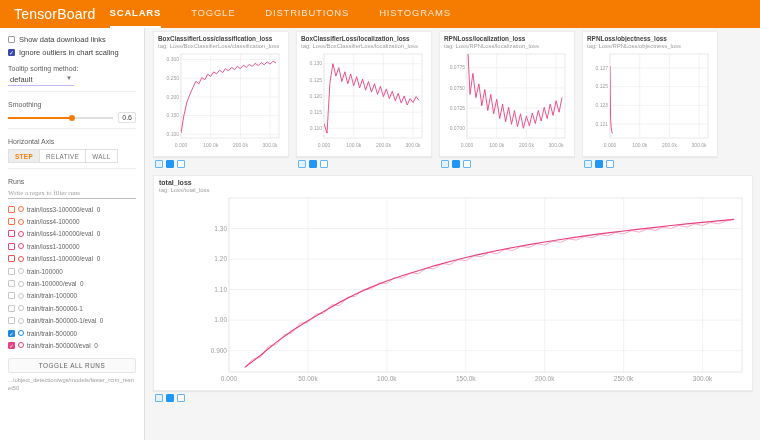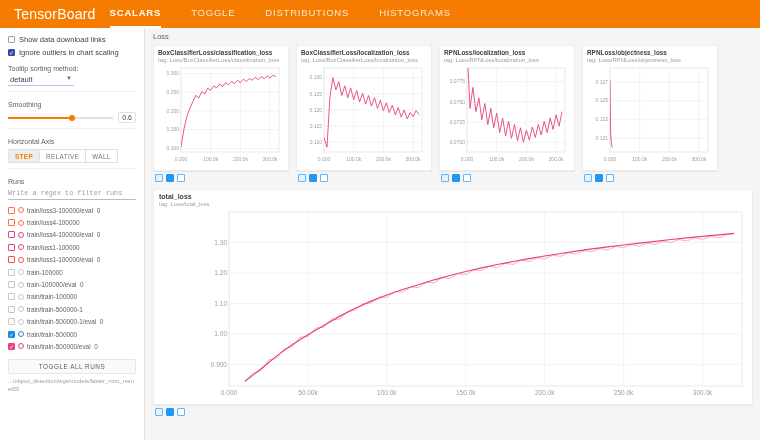--- a/index.html
+++ b/index.html
@@ -26,21 +26,21 @@
   .slider-row{display:flex;align-items:center;gap:5px;margin-top:2px}
   .slider{position:relative;flex:1;height:9px;cursor:pointer}
   .slider .track{position:absolute;top:4px;left:0;right:0;height:1.5px;background:#e0e0e0}
   .slider .fill{position:absolute;top:4px;left:0;width:60%;height:1.5px;background:#f57c00}
   .slider .thumb{position:absolute;top:1.5px;left:58%;width:6px;height:6px;border-radius:50%;background:#f57c00}
   .value-box{border:1px solid #e0e0e0;border-radius:2px;font-size:7px;padding:1px 3px;min-width:16px;text-align:center;color:#424242}
   .btn-group{display:flex;margin-top:2px}
   .axis-btn{border:1px solid #e0e0e0;background:#fff;color:#757575;font-size:6.3px;padding:2.5px 6px;letter-spacing:.4px;font-family:"Liberation Sans",sans-serif;cursor:pointer}
   .axis-btn+.axis-btn{border-left:none}
   .axis-btn.active{background:#ededed;color:#f57c00;font-weight:bold}
-  .filter{border:none;border-bottom:1px solid #bdbdbd;width:100%;font-size:6.8px;padding:2px 0;outline:none;color:#424242;font-family:Liberation Mono, monospace;background:transparent}
+  .filter{border:none;border-bottom:1px solid #bdbdbd;width:100%;font-size:6.8px;padding:2px 0;outline:none;color:#424242;font-family:Liberation Serif, serif;background:transparent}
   .filter::placeholder{color:#9e9e9e}
   .run-list{height:150px;overflow-y:auto;margin-top:4px;padding-right:2px}
   .run-list::-webkit-scrollbar{width:4px}
   .run-list::-webkit-scrollbar-thumb{background:#d5d5d5}
   .run-list::-webkit-scrollbar-track{background:#f4f4f4}
   .run-row{display:flex;align-items:center;gap:3px;height:12.4px;cursor:pointer}
   .run-chk{width:7px;height:7px;border:1.3px solid;border-radius:1px;flex:none;font-size:5.5px;line-height:6px;text-align:center;color:#fff}
   .run-dot{width:6px;height:6px;border:1.3px solid;border-radius:50%;flex:none}
   .run-label{font-size:6.4px;color:#616161;white-space:nowrap;overflow:hidden;text-overflow:ellipsis}
   .toggle-all{margin-top:5px;background:#fafafa;border:1px solid #e6e6e6;border-radius:2px;color:#616161;font-size:6.4px;letter-spacing:.5px;padding:3px 0;width:100%;cursor:pointer;font-family:"Liberation Sans",sans-serif}
@@ -177,21 +177,20 @@
           <span class="run-chk" style="border-color: rgb(232, 65, 127); background: rgb(232, 65, 127);">✓</span>
           <span class="run-dot" style="border-color: rgb(232, 65, 127);"></span>
           <span class="run-label">train/train-500000/eval_0</span>
         </div>
       </div>
     <button class="toggle-all">TOGGLE ALL RUNS</button>
     <div class="footer-path">.../object_detection/wgs/models/faster_rcnn_resnet50</div>
   </div>
 
   <div class="main">
-    <div class="group-label">Loss</div>
     <div class="small-charts">
         <div class="chart-wrap">
           <div class="chart-card"><div class="chart-title">BoxClassifierLoss/classification_loss</div><div class="chart-tag">tag: Loss/BoxClassifierLoss/classification_loss</div><svg width="126" height="98">
               <rect x="23" y="3" width="98" height="84" fill="#ffffff" stroke="#dedede" stroke-width="0.7"></rect>
               <line x1="23" y1="3" x2="23" y2="87" stroke="#ececec" stroke-width="0.7"></line>
               <text x="23" y="96" text-anchor="middle" font-size="5" fill="#9e9e9e">0.000</text>
               <line x1="52.6969696969697" y1="3" x2="52.6969696969697" y2="87" stroke="#ececec" stroke-width="0.7"></line>
               <text x="52.6969696969697" y="96" text-anchor="middle" font-size="5" fill="#9e9e9e">100.0k</text>
               <line x1="82.3939393939394" y1="3" x2="82.3939393939394" y2="87" stroke="#ececec" stroke-width="0.7"></line>
               <text x="82.3939393939394" y="96" text-anchor="middle" font-size="5" fill="#9e9e9e">200.0k</text>

